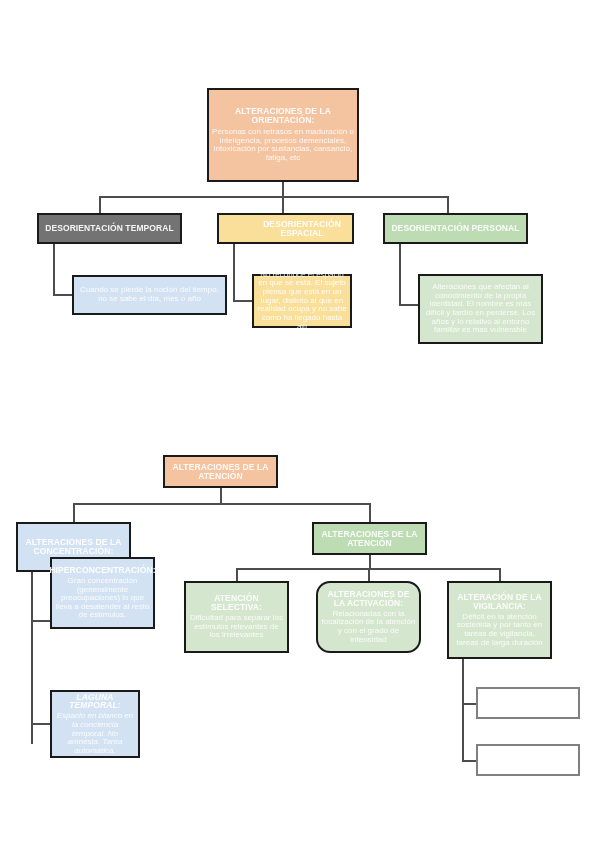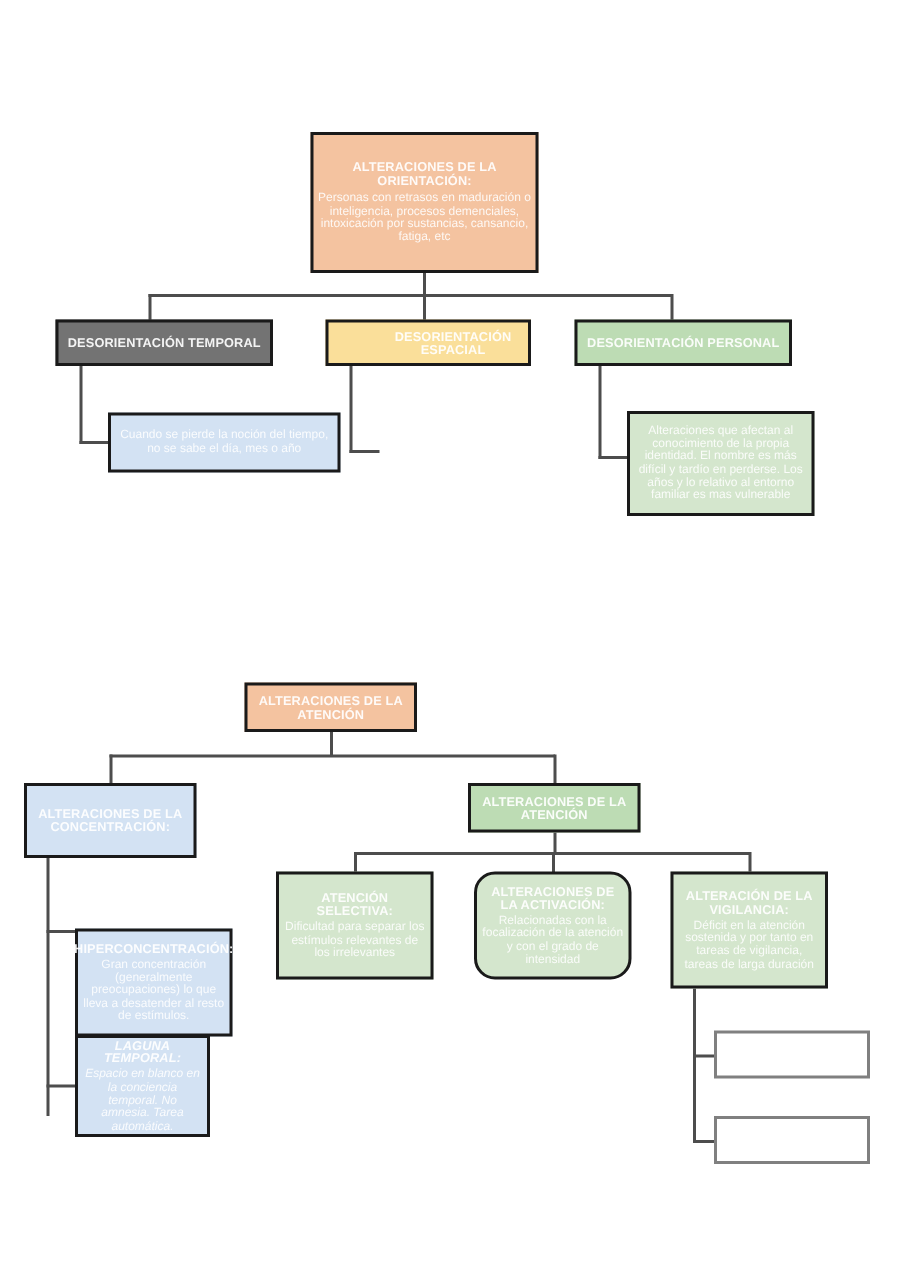--- a/index.html
+++ b/index.html
@@ -78,20 +78,23 @@
 
   <div class="ln lnv" style="left:233px; top:244px; height:58px;"></div>
   <div class="ln lnh" style="left:233px; top:300px; width:20px;"></div>
 
   <div class="ln lnv" style="left:399px; top:244px; height:62px;"></div>
   <div class="ln lnh" style="left:399px; top:304px; width:20px;"></div>
 
   <div class="node fill-blue-l" style="left:72px; top:275px; width:155px; height:40px;">
     <span class="bdy" style="font-size:8px;">Cuando se pierde la noción del tiempo, no se sabe el día, mes o año</span>
   </div>
+  <div class="node fill-yellow" style="left:252px; top:274px; width:100px; height:54px;">
+    <span class="bdy" style="font-size:8px;">No reconoce el espacio en que se está. El sujeto piensa que está en un lugar, distinto al que en realidad ocupa y no sabe como ha llegado hasta allí</span>
+  </div>
   <div class="node fill-green-l" style="left:418px; top:274px; width:125px; height:70px;">
     <span class="bdy" style="font-size:8px;">Alteraciones que afectan al conocimiento de la propia identidad. El nombre es más difícil y tardío en perderse. Los años y lo relativo al entorno familiar es mas vulnerable</span>
   </div>
 
   <div class="node fill-orange" style="left:163px; top:455px; width:115px; height:33px;">
     <span class="ttl" style="font-size:8.5px;">ALTERACIONES DE LA ATENCIÓN</span>
   </div>
 
   <div class="ln lnv" style="left:220px; top:488px; height:16px;"></div>
   <div class="ln lnh" style="left:73px; top:503px; width:297px;"></div>
@@ -102,21 +105,21 @@
     <span class="ttl" style="font-size:8.5px;">ALTERACIONES DE LA CONCENTRACIÓN:</span>
   </div>
   <div class="node fill-green" style="left:312px; top:522px; width:115px; height:33px;">
     <span class="ttl" style="font-size:8.5px;">ALTERACIONES DE LA ATENCIÓN</span>
   </div>
 
   <div class="ln lnv" style="left:31px; top:555px; height:189px;"></div>
   <div class="ln lnh" style="left:31px; top:620px; width:20px;"></div>
   <div class="ln lnh" style="left:31px; top:723px; width:20px;"></div>
 
-  <div class="node fill-blue-l" style="left:50px; top:619px; width:105px; height:72px;align-items:center;">
+  <div class="node fill-blue-l" style="left:50px; top:557px; width:105px; height:72px;align-items:center;">
     <span class="ttl" style="font-size:8.5px;">HIPERCONCENTRACIÓN:</span>
     <span class="bdy" style="font-size:8px; margin-top:2px;">Gran concentración (generalmente preocupaciones) lo que lleva a desatender al resto de estímulos.</span>
   </div>
   <div class="node fill-blue-l" style="left:50px; top:690px; width:90px; height:68px;font-style:italic;">
     <span class="ttl" style="font-size:8.5px;">LAGUNA TEMPORAL:</span>
     <span class="bdy" style="font-size:8px; margin-top:2px;">Espacio en blanco en la conciencia temporal. No amnesia. Tarea automática.</span>
   </div>
 
   <div class="ln lnv" style="left:369px; top:555px; height:14px;"></div>
   <div class="ln lnh" style="left:236px; top:568px; width:264px;"></div>

